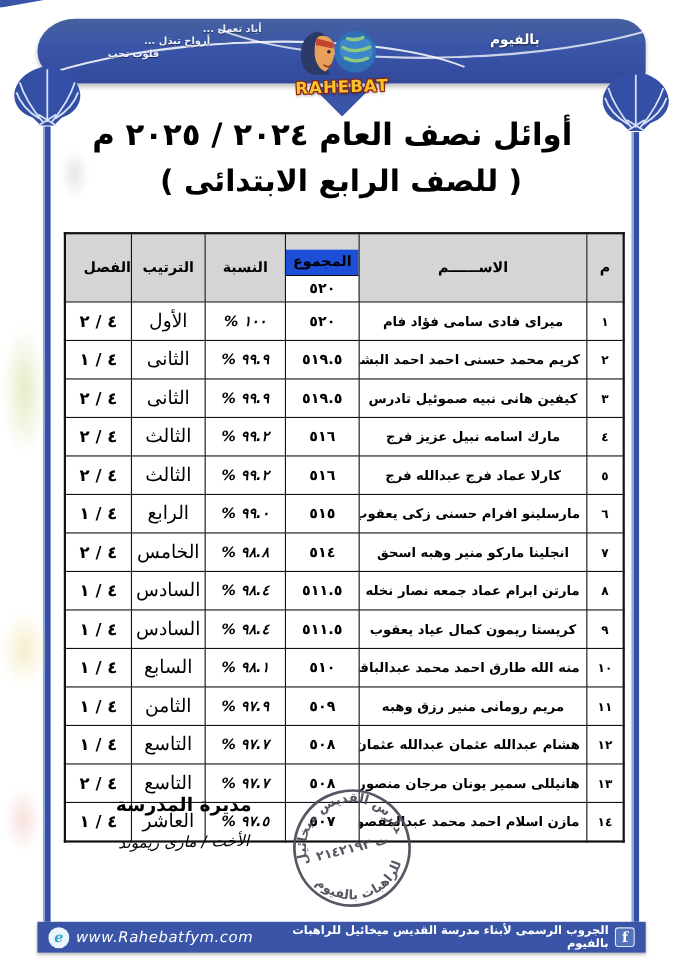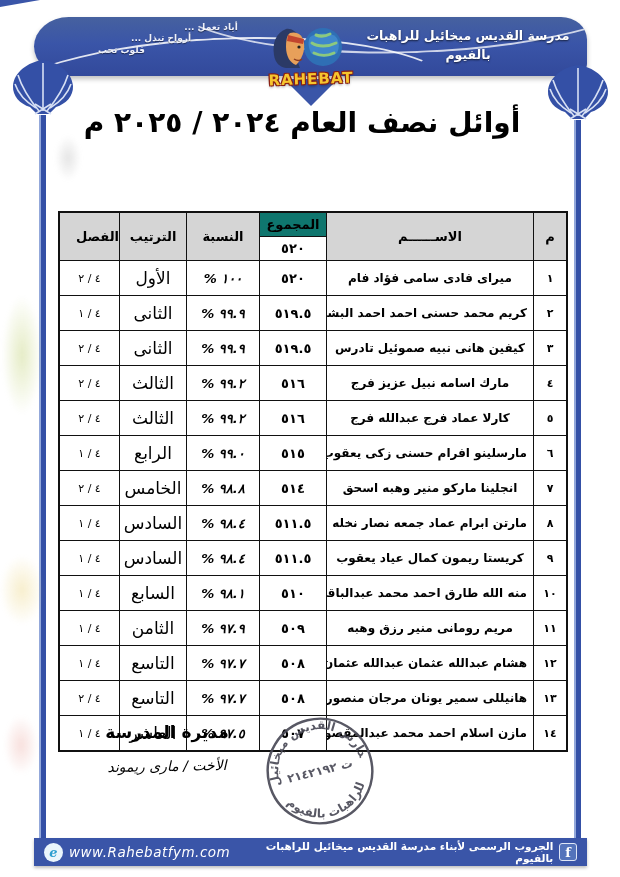--- a/index.html
+++ b/index.html
@@ -63,28 +63,28 @@
           border:2px solid #111;}
   table.results th,table.results td{border:1px solid #111;overflow:hidden;white-space:nowrap;}
   table.results th{background:#d5d5d5;font-size:13px;font-weight:bold;height:47px;padding:0;}
   td.col-num{width:32px;background:#d5d5d5;font-size:11px;font-weight:bold;text-align:center;}
   th.h-num{width:32px;}
   th.h-name,td.col-name{width:206px;}
   th.h-total,td.col-total{width:66px;}
   th.h-percent,td.col-percent{width:72px;}
   th.h-rank,td.col-rank{width:66px;}
   th.h-class,td.col-class{width:59px;text-align:right;}
-  .tot-label{height:23px;line-height:23px;border-bottom:1px solid #111;background:#0f766e;}
+  .tot-label{height:23px;line-height:23px;border-bottom:1px solid #111;background:#1d4ed8;margin-top:14px;}
   .tot-max{height:23px;line-height:23px;background:#fff;font-size:13px;font-weight:bold;}
   table.results td{height:32px;text-align:center;background:#fff;}
   td.col-name{font-size:12px;font-weight:bold;padding:0 6px;}
   td.col-total{font-size:13px;font-weight:bold;}
   td.col-percent{font-size:13px;font-weight:bold;font-style:italic;}
   td.col-rank{font-size:17px;font-weight:500;}
-  td.col-class{font-size:11px;font-weight:normal;}
+  td.col-class{font-size:15px;font-weight:bold;}
 
   
   .sig{position:absolute;left:72px;top:722px;width:190px;text-align:center;}
   .sig-title{font-size:17px;font-weight:bold;}
   .sig-name{font-size:14px;font-style:italic;margin-top:16px;transform:rotate(-1deg);}
   .stamp{position:absolute;left:263px;top:714px;width:114px;height:114px;
          transform:rotate(-14deg);opacity:.92;}
 
   
   .footer{position:absolute;left:34px;top:838px;width:553px;height:28px;background:#3a55a8;
@@ -104,21 +104,20 @@
 </style>
 </head>
 <body>
 
 <div id="page">
 
   <div class="top-wedge"></div>
 
   <div class="banner">
     <div class="banner-school rtl">
-      <div>مدرسة القديس ميخائيل للراهبات</div>
       <div>بالفيوم</div>
     </div>
     <div class="banner-slogans rtl">
       <div class="s1">أياد تعمل ...</div>
       <div class="s2">أرواح تبذل ...</div>
       <div class="s3">قلوب تحب</div>
     </div>
   </div>
 
   <div class="diamond"></div>
@@ -161,20 +160,21 @@
   </svg>
   <div class="stem stem-left"></div>
   <div class="stem stem-right"></div>
 
   <div class="wm wm1"></div>
   <div class="wm wm2"></div>
   <div class="wm wm3"></div>
   <div class="wm wm4"></div>
 
   <div class="title1 rtl">أوائل نصف العام ٢٠٢٤ / ٢٠٢٥ م</div>
+  <div class="title2 rtl">( للصف الرابع الابتدائى )</div>
 
   <div class="tablewrap">
     <table class="results rtl" dir="rtl">
       <thead>
         <tr>
           <th class="h-num">م</th>
           <th class="h-name">الاســــــم</th>
           <th class="h-total">
             <div class="tot-label">المجموع</div>
             <div class="tot-max">٥٢٠</div>

